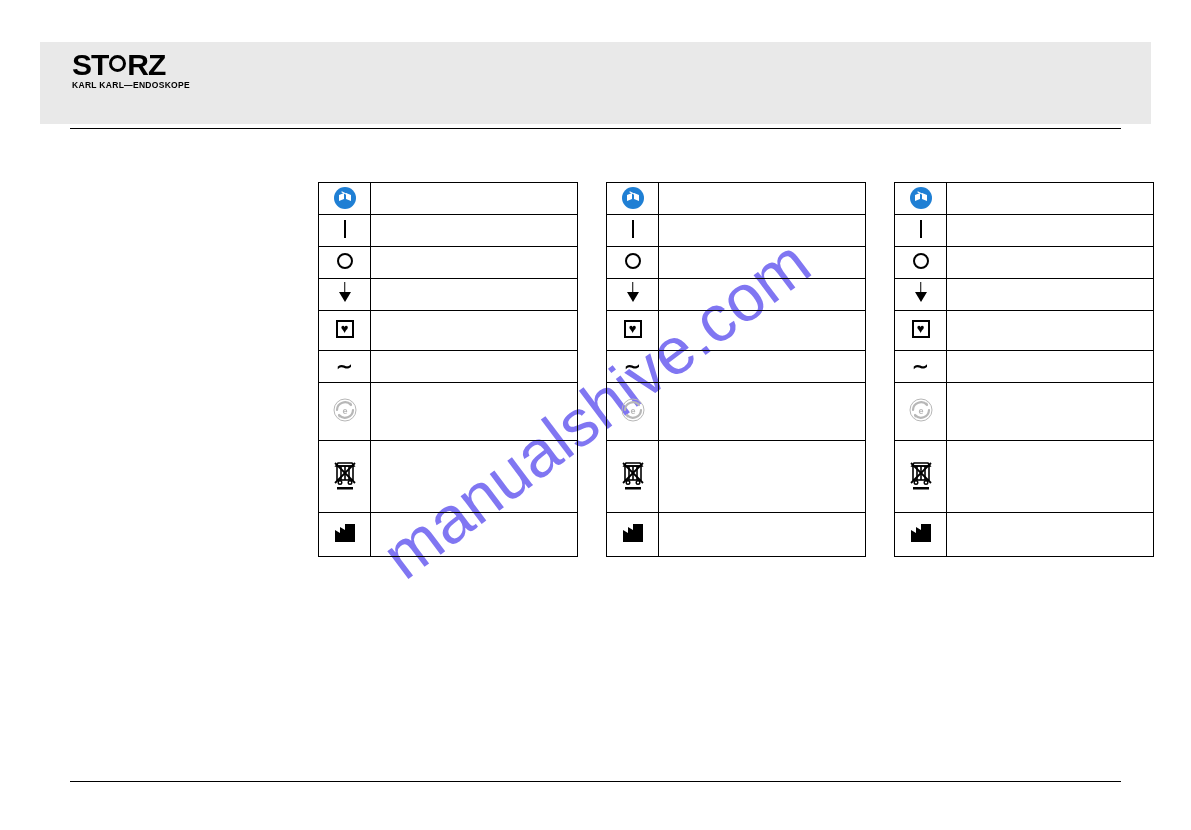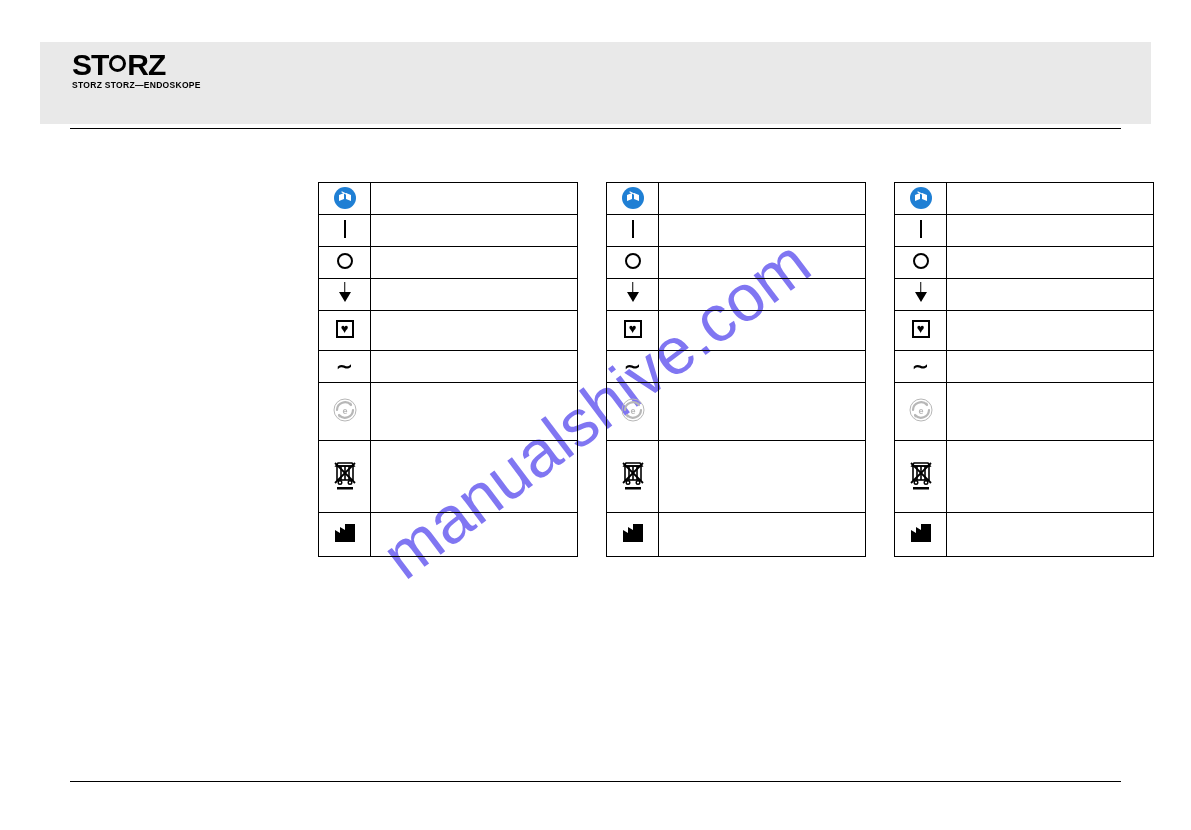--- a/index.html
+++ b/index.html
@@ -50,21 +50,21 @@
 </head>
 <body>
 <div class="page">
   <div class="header-band"></div>
   <div class="logo">
     <div class="big">
         <span class="st">ST</span>
         <span class="o"></span>
         <span class="rz">RZ</span>
       </div>
-    <div class="tag">STORZ STORZ—ENDOSKOPE</div>
+    <div class="tag">KARL KARL—ENDOSKOPE</div>
   </div>
   <div class="header-rule"></div>
 
   <div class="watermark">manualshive.com</div>
 
   <div class="tables">
 
     <table class="sym">
       <tbody>
           <tr class="h-sm">

